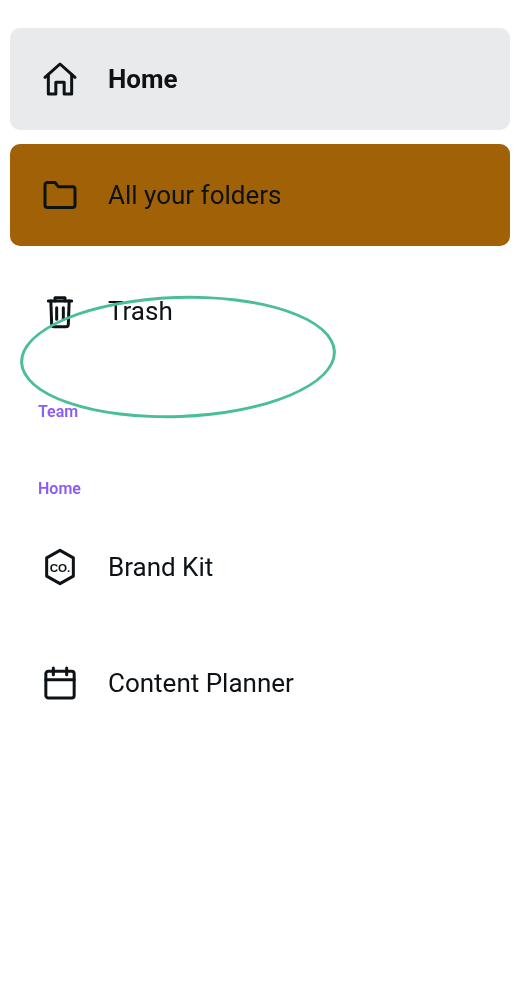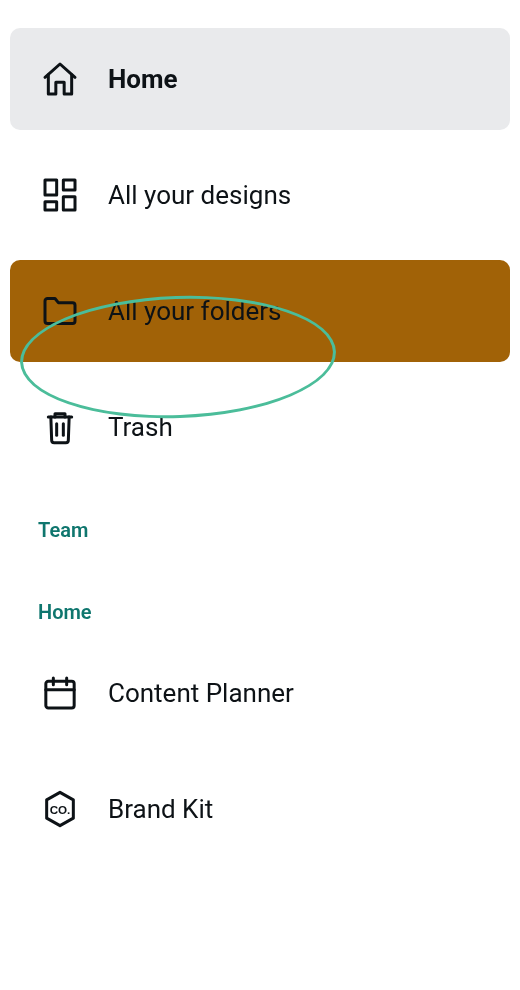--- a/index.html
+++ b/index.html
@@ -7,23 +7,23 @@
       width: 520px;
       height: 990px;
       font-family: -apple-system, BlinkMacSystemFont, "Segoe UI", Roboto, Helvetica, Arial, sans-serif;
       background: #ffffff;
       color: #0d1216;
       padding: 28px 10px 0 10px;
       position: relative;
     }
     .group { margin-bottom: 34px; }
     .group-header {
-      font-size: 20px;
+      font-size: 16px;
       font-weight: 600;
-      color: #0f766e;
+      color: #8b5cf6;
       padding: 6px 0 18px 28px;
     }
     .nav-item {
       display: flex;
       align-items: center;
       gap: 28px;
       height: 102px;
       padding: 0 30px;
       border-radius: 10px;
       cursor: pointer;
@@ -67,31 +67,20 @@
   <div class="nav-item active">
     <span class="icon">
       <svg viewBox="0 0 24 24" fill="none" stroke="#0d1216" stroke-width="1.8" stroke-linecap="round" stroke-linejoin="round">
         <path d="M3 11 L12 3 L21 11"></path>
         <path d="M5 9.5 V21 H9.5 V14 H14.5 V21 H19 V9.5"></path>
       </svg>
     </span>
     <span class="label">Home</span>
   </div>
 
-  <div class="nav-item">
-    <span class="icon">
-      <svg viewBox="0 0 24 24" fill="none" stroke="#0d1216" stroke-width="1.8" stroke-linejoin="round">
-        <rect x="3" y="3" width="7" height="9"></rect>
-        <rect x="14" y="3" width="7" height="6"></rect>
-        <rect x="3" y="16" width="7" height="5"></rect>
-        <rect x="14" y="13" width="7" height="8"></rect>
-      </svg>
-    </span>
-    <span class="label">All your designs</span>
-  </div>
 
 
   <div class="nav-item hover">
     <span class="icon">
       <svg viewBox="0 0 24 24" fill="none" stroke="#0d1216" stroke-width="1.8" stroke-linejoin="round">
         <path d="M3 6 C3 5 3.8 4.5 4.5 4.5 H9 L11 7 H19.5 C20.2 7 21 7.5 21 8.5 V18 C21 19 20.2 19.5 19.5 19.5 H4.5 C3.8 19.5 3 19 3 18 Z"></path>
       </svg>
     </span>
     <span class="label">All your folders</span>
   </div>
@@ -115,33 +104,33 @@
   <div class="group-header">Team</div>
 
 </div>
 
 <div class="group">
   <div class="group-header">Home</div>
 
   <div class="nav-item">
     <span class="icon">
       <svg viewBox="0 0 24 24" fill="none" stroke="#0d1216" stroke-width="1.8" stroke-linecap="round" stroke-linejoin="round">
+        <path d="M12 2 L20 6.5 V17.5 L12 22 L4 17.5 V6.5 Z"></path>
+        <text x="12" y="15" text-anchor="middle" font-size="7" font-family="Arial" fill="#0d1216" stroke="none" font-weight="700">CO.</text>
+      </svg>
+    </span>
+    <span class="label">Brand Kit</span>
+  </div>
+
+  <div class="nav-item">
+    <span class="icon">
+      <svg viewBox="0 0 24 24" fill="none" stroke="#0d1216" stroke-width="1.8" stroke-linecap="round" stroke-linejoin="round">
         <rect x="3.5" y="5" width="17" height="16" rx="1.5"></rect>
         <line x1="3.5" y1="10" x2="20.5" y2="10"></line>
         <line x1="8" y1="3" x2="8" y2="7"></line>
         <line x1="16" y1="3" x2="16" y2="7"></line>
       </svg>
     </span>
     <span class="label">Content Planner</span>
   </div>
-
-  <div class="nav-item">
-    <span class="icon">
-      <svg viewBox="0 0 24 24" fill="none" stroke="#0d1216" stroke-width="1.8" stroke-linecap="round" stroke-linejoin="round">
-        <path d="M12 2 L20 6.5 V17.5 L12 22 L4 17.5 V6.5 Z"></path>
-        <text x="12" y="15" text-anchor="middle" font-size="7" font-family="Arial" fill="#0d1216" stroke="none" font-weight="700">CO.</text>
-      </svg>
-    </span>
-    <span class="label">Brand Kit</span>
-  </div>
 </div>
 
 <div class="annotation-ellipse"></div>
 
 </body></html>

